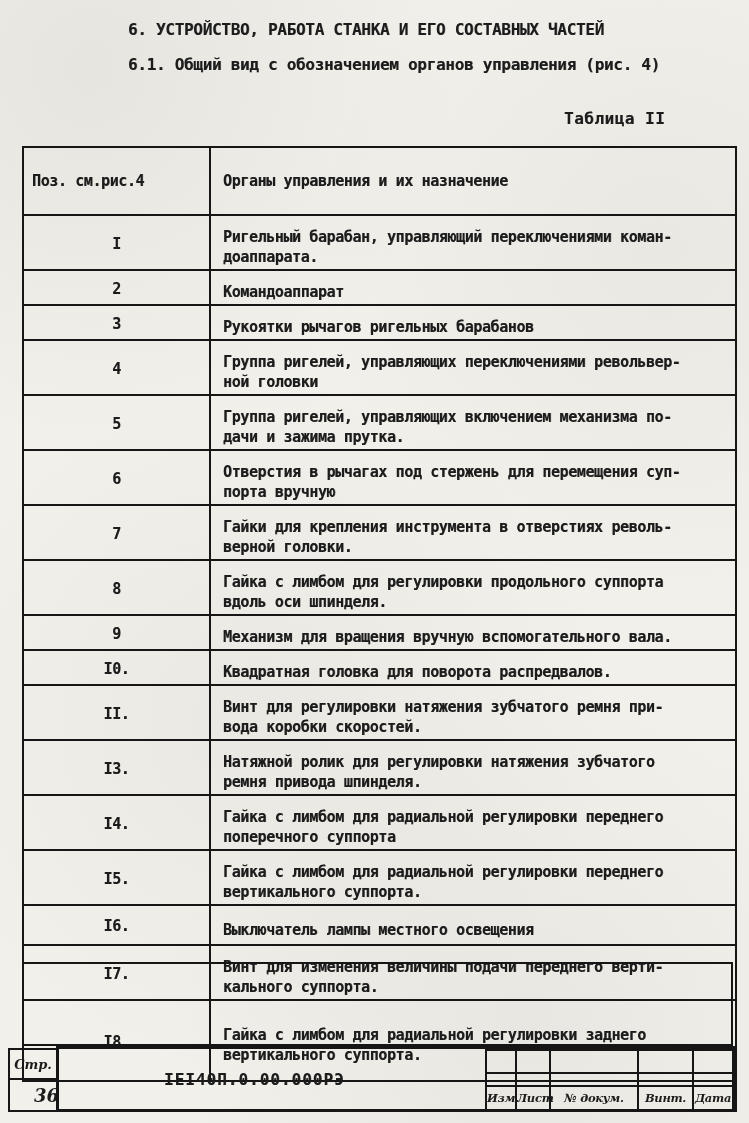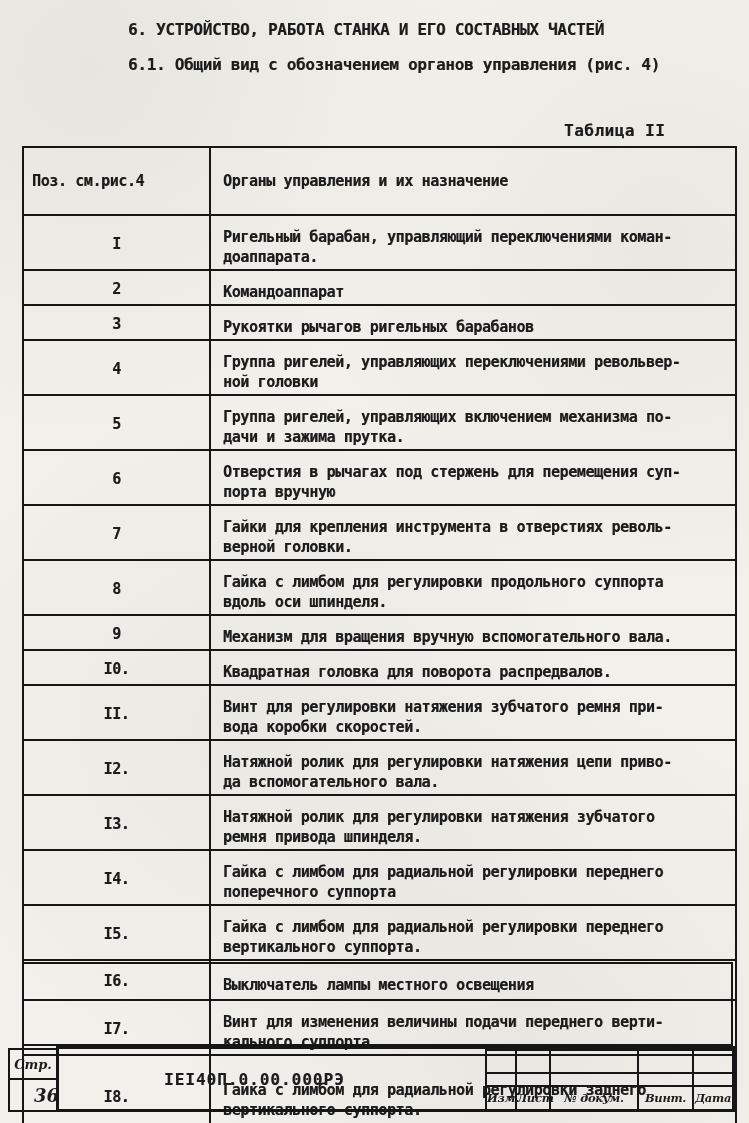--- a/index.html
+++ b/index.html
@@ -9,21 +9,21 @@
     background-image:
       radial-gradient(circle at 12% 6%, rgba(80,80,80,.07), transparent 30%),
       radial-gradient(circle at 88% 22%, rgba(80,80,80,.05), transparent 32%),
       radial-gradient(circle at 35% 65%, rgba(80,80,80,.05), transparent 40%),
       radial-gradient(circle at 70% 92%, rgba(80,80,80,.06), transparent 30%);
     font-family:"DejaVu Sans Mono",monospace;
     color:#1c1c1c;font-weight:bold;
   }
   .ink{text-shadow:0.4px 0.4px 0.3px rgba(25,25,25,.5);}
   .headings{position:absolute;left:128px;top:12px;font-size:16px;line-height:35px;letter-spacing:-0.3px;}
-  .caption{position:absolute;left:564px;top:121px;font-size:16px;letter-spacing:0.5px;text-align:right;}
+  .caption{position:absolute;left:564px;top:109px;font-size:16px;letter-spacing:0.5px;text-align:right;}
   table.main{
     position:absolute;left:22px;top:146px;width:715px;
     border-collapse:collapse;table-layout:fixed;
   }
   table.main th, table.main td{
     border:2.5px solid #161616;vertical-align:middle;
     font-size:15px;line-height:20px;letter-spacing:-0.4px;overflow:hidden;
   }
   table.main th{text-align:left;font-weight:bold;}
   th.pos, td.pos{width:176px;text-align:center;}
@@ -121,25 +121,20 @@
         <td class="desc ink">Механизм для вращения вручную вспомогательного вала.</td>
       </tr>
       <tr style="height: 23px;">
         <td class="pos ink">I0.</td>
         <td class="desc ink">Квадратная головка для поворота распредвалов.</td>
       </tr>
       <tr style="height: 43px;">
         <td class="pos ink">II.</td>
         <td class="desc ink">Винт для регулировки натяжения зубчатого ремня при-
 вода коробки скоростей.</td>
-      </tr>
-      <tr style="height: 45px;">
-        <td class="pos ink">I2.</td>
-        <td class="desc ink">Натяжной ролик для регулировки натяжения цепи приво-
-да вспомогательного вала.</td>
       </tr>
       <tr style="height: 44px;">
         <td class="pos ink">I3.</td>
         <td class="desc ink">Натяжной ролик для регулировки натяжения зубчатого
 ремня привода шпинделя.</td>
       </tr>
       <tr style="height: 45px;">
         <td class="pos ink">I4.</td>
         <td class="desc ink">Гайка с лимбом для радиальной регулировки переднего
 поперечного суппорта</td>

